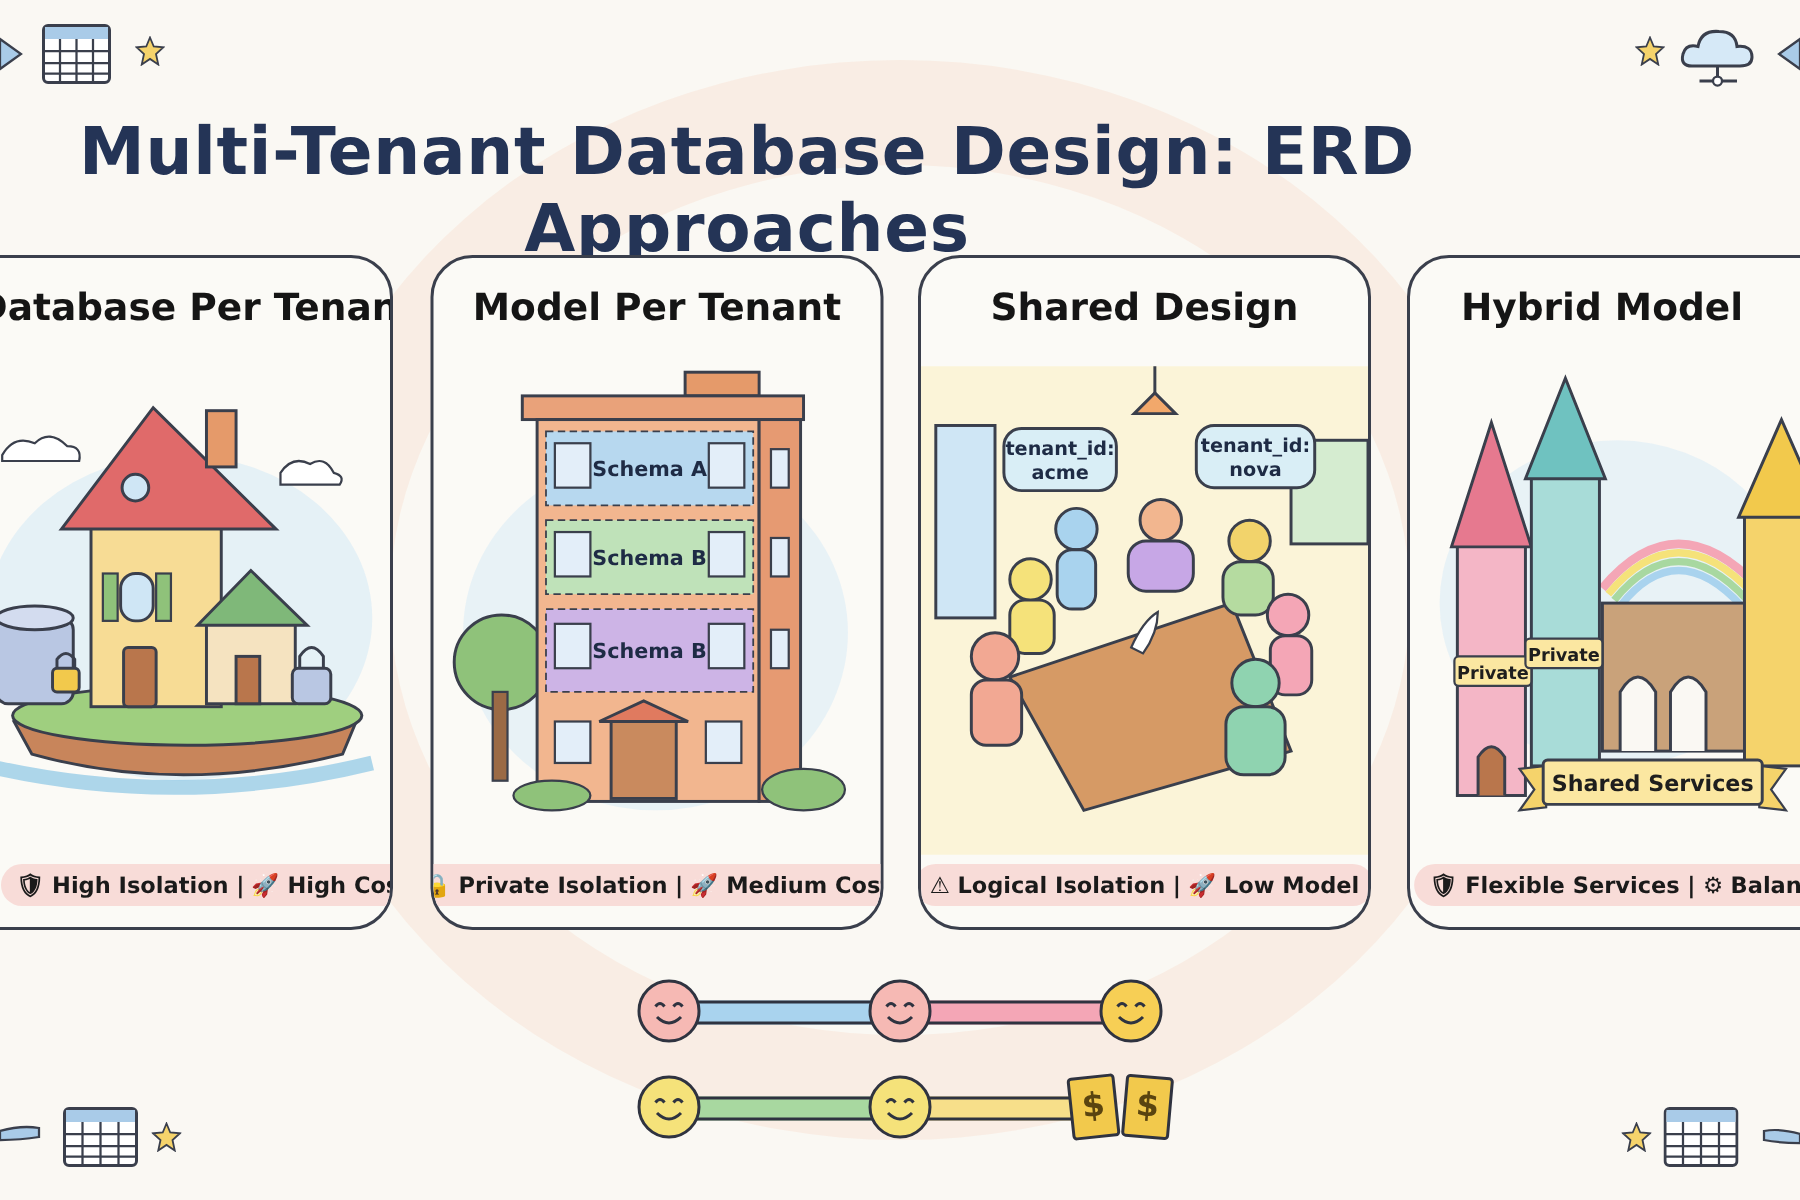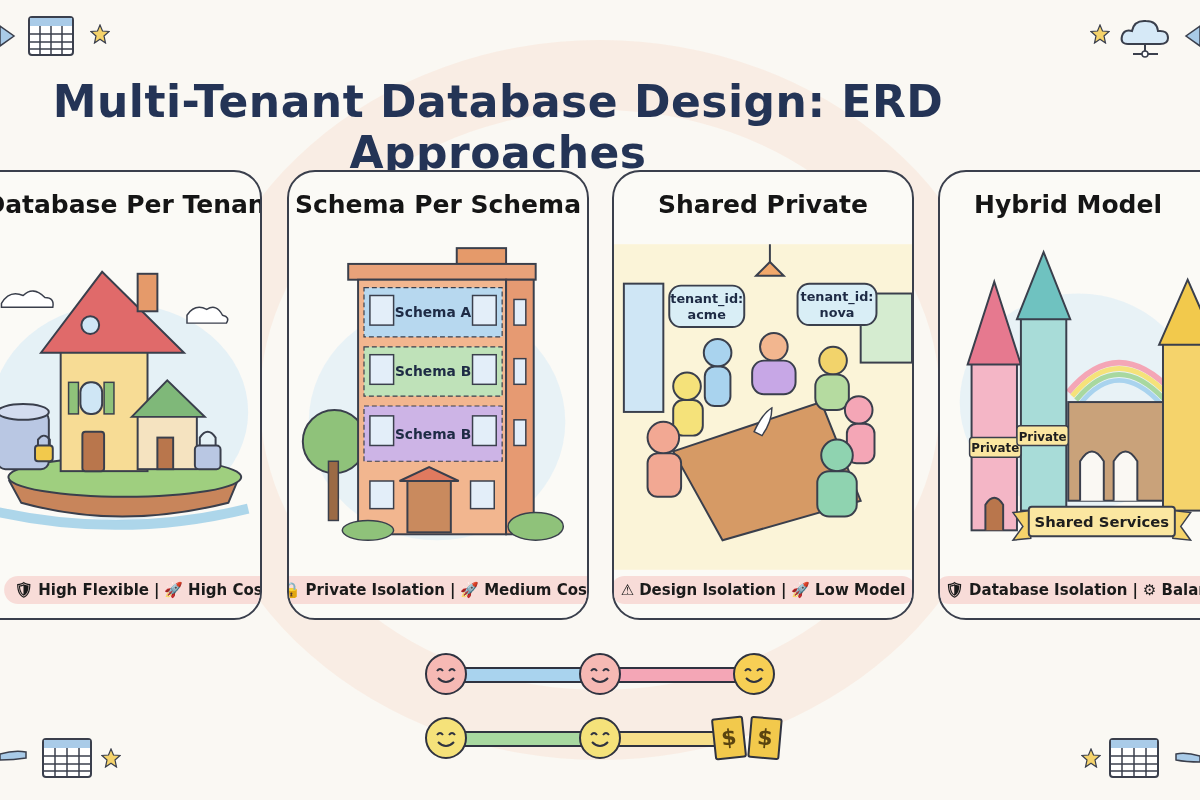--- a/index.html
+++ b/index.html
@@ -127,29 +127,29 @@
     <rect x="198" y="196" width="16" height="32" fill="#b9764c" stroke="#3a3f4c" stroke-width="2"></rect>
     <rect x="36" y="170" width="52" height="58" rx="8" fill="#b9c7e3" stroke="#3a3f4c" stroke-width="2"></rect>
     <ellipse cx="62" cy="170" rx="26" ry="8" fill="#d3dcef" stroke="#3a3f4c" stroke-width="2"></ellipse>
     <rect x="74" y="204" width="18" height="16" rx="3" fill="#f2c94c" stroke="#3a3f4c" stroke-width="2"></rect>
     <path d="M77 204 V198 Q83 190 89 198 V204" fill="none" stroke="#3a3f4c" stroke-width="2"></path>
     <rect x="236" y="204" width="26" height="24" rx="4" fill="#b9c7e3" stroke="#3a3f4c" stroke-width="2"></rect>
     <path d="M241 204 V196 Q249 184 257 196 V204" fill="none" stroke="#3a3f4c" stroke-width="2"></path>
   </svg>
   <div class="pill" style="left:180px">
     <span class="ico">🛡</span>
-    <span>High Flexible</span>
+    <span>High Isolation</span>
     <span>|</span>
     <span class="ico">🚀</span>
     <span>High Cost</span>
   </div>
 </div>
 
 <div class="card" style="left:287px;">
-  <div class="card-title">Schema Per Schema</div>
+  <div class="card-title">Model Per Tenant</div>
   <svg class="card-illus" viewBox="0 0 302 330">
     <ellipse cx="150" cy="180" rx="130" ry="120" fill="#dcecf6" opacity="0.6"></ellipse>
     <circle cx="46" cy="200" r="32" fill="#8fc27a" stroke="#3a3f4c" stroke-width="2"></circle>
     <rect x="40" y="220" width="10" height="60" fill="#9b6a45" stroke="#3a3f4c" stroke-width="1.5"></rect>
     <rect x="170" y="4" width="50" height="16" fill="#e59a6a" stroke="#3a3f4c" stroke-width="2"></rect>
     <rect x="60" y="20" width="190" height="16" fill="#e9a27a" stroke="#3a3f4c" stroke-width="2"></rect>
     <rect x="70" y="36" width="150" height="258" fill="#f2b68f" stroke="#3a3f4c" stroke-width="2"></rect>
     <rect x="220" y="36" width="28" height="258" fill="#e69a72" stroke="#3a3f4c" stroke-width="2"></rect>
     <rect x="76" y="44" width="140" height="50" fill="#b7d8ef" stroke="#3a3f4c" stroke-dasharray="5 3" stroke-width="1.2"></rect>
     <rect x="76" y="104" width="140" height="50" fill="#bfe2b9" stroke="#3a3f4c" stroke-dasharray="5 3" stroke-width="1.2"></rect>
@@ -178,21 +178,21 @@
   <div class="pill">
     <span class="ico">🔒</span>
     <span>Private Isolation</span>
     <span>|</span>
     <span class="ico">🚀</span>
     <span>Medium Cost</span>
   </div>
 </div>
 
 <div class="card" style="left:612px;">
-  <div class="card-title">Shared Private</div>
+  <div class="card-title">Shared Design</div>
   <svg class="card-illus" viewBox="0 0 302 330">
     <rect x="0" y="0" width="302" height="330" fill="#fbeec0" opacity="0.55"></rect>
     <rect x="10" y="40" width="40" height="130" fill="#cfe6f5" stroke="#3a3f4c" stroke-width="2"></rect>
     <rect x="250" y="50" width="52" height="70" fill="#d5ecd0" stroke="#3a3f4c" stroke-width="2"></rect>
     <line x1="158" y1="0" x2="158" y2="20" stroke="#3a3f4c" stroke-width="2"></line>
     <path d="M144 32 L158 18 L172 32Z" fill="#f2a86b" stroke="#3a3f4c" stroke-width="2"></path>
     <polygon points="60,210 210,160 250,260 110,300" fill="#d69a65" stroke="#3a3f4c" stroke-width="2"></polygon>
     <g stroke="#3a3f4c" stroke-width="2">
       <circle cx="105" cy="110" r="14" fill="#a9d3ee"></circle>
         <rect x="92" y="124" width="26" height="40" rx="10" fill="#a9d3ee"></rect>
@@ -216,21 +216,21 @@
       <text x="94" y="76" text-anchor="middle" font-size="13" font-weight="bold" fill="#1e2b45" font-family="DejaVu Sans, sans-serif">acme</text>
     </g>
     <g>
       <rect x="186" y="40" width="80" height="42" rx="12" fill="#d9eef6" stroke="#3a3f4c" stroke-width="2"></rect>
       <text x="226" y="58" text-anchor="middle" font-size="13" font-weight="bold" fill="#1e2b45" font-family="DejaVu Sans, sans-serif">tenant_id:</text>
       <text x="226" y="74" text-anchor="middle" font-size="13" font-weight="bold" fill="#1e2b45" font-family="DejaVu Sans, sans-serif">nova</text>
     </g>
   </svg>
   <div class="pill">
     <span class="ico">⚠</span>
-    <span>Design Isolation</span>
+    <span>Logical Isolation</span>
     <span>|</span>
     <span class="ico">🚀</span>
     <span>Low Model</span>
   </div>
 </div>
 
 <div class="card" style="left:938px;width:300px;">
   <div class="card-title" style="left:-20px">Hybrid Model</div>
   <svg class="card-illus" viewBox="0 0 300 330">
     <ellipse cx="140" cy="160" rx="120" ry="110" fill="#dcecf6" opacity="0.6"></ellipse>
@@ -257,21 +257,21 @@
     </g>
     <g>
       <polygon points="74,272 92,270 92,298 74,300 84,286" fill="#f5d36b" stroke="#3a3f4c" stroke-width="1.5"></polygon>
       <polygon points="236,270 254,272 244,286 254,300 236,298" fill="#f5d36b" stroke="#3a3f4c" stroke-width="1.5"></polygon>
       <rect x="90" y="266" width="148" height="30" rx="3" fill="#fbe7a1" stroke="#3a3f4c" stroke-width="2"></rect>
       <text x="164" y="287" text-anchor="middle" font-size="15" font-weight="bold" fill="#1e1e1e" font-family="DejaVu Sans, sans-serif">Shared Services</text>
     </g>
   </svg>
   <div class="pill" style="left:160px">
     <span class="ico">🛡</span>
-    <span>Database Isolation</span>
+    <span>Flexible Services</span>
     <span>|</span>
     <span class="ico">⚙</span>
     <span>Balanced C</span>
   </div>
 </div>
 
 <div class="scale-row" style="top:653px;">
   <div class="bar" style="left:38px;width:120px;background:#a9d3ee;"></div>
   <div class="bar" style="left:192px;width:120px;background:#f4a6b6;"></div>
   <div class="face" style="left:0;background:#f6b9b4;"><svg width="38" height="38" viewBox="0 0 38 38">

